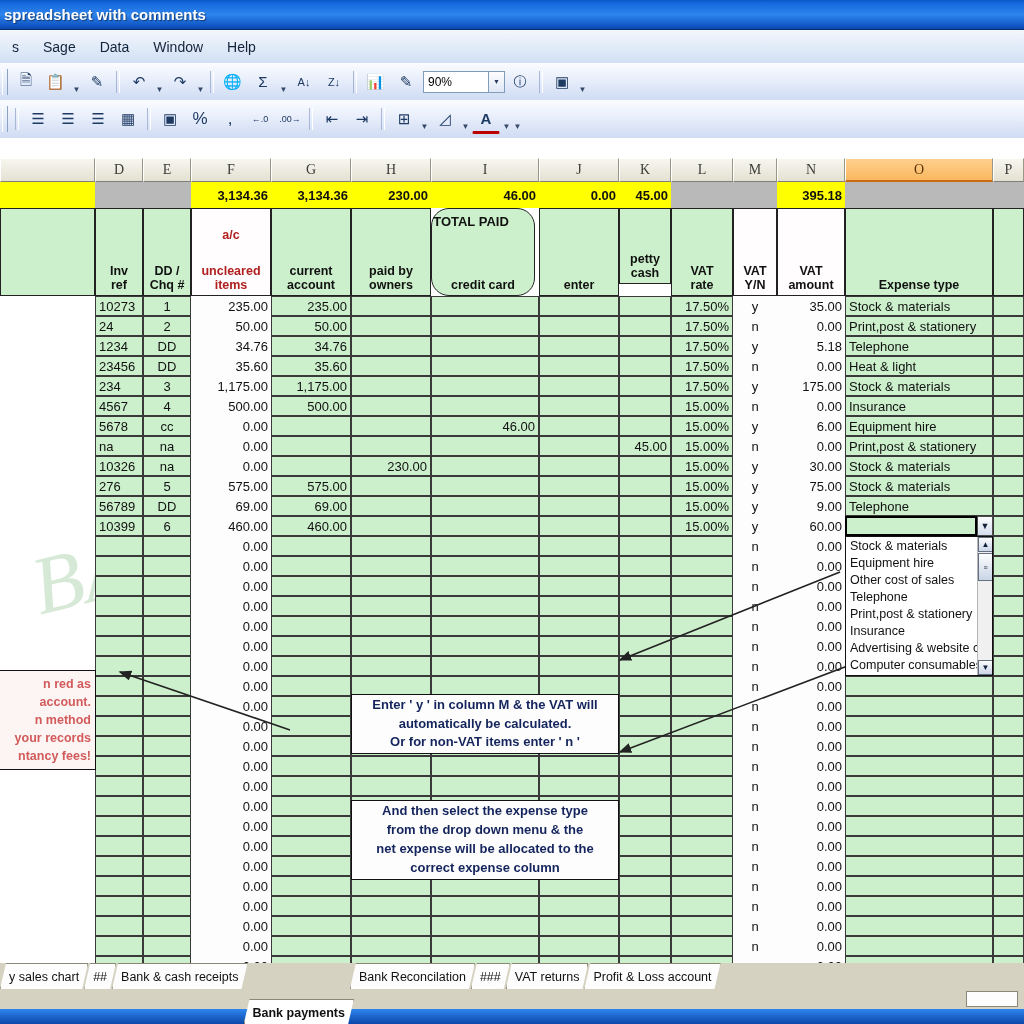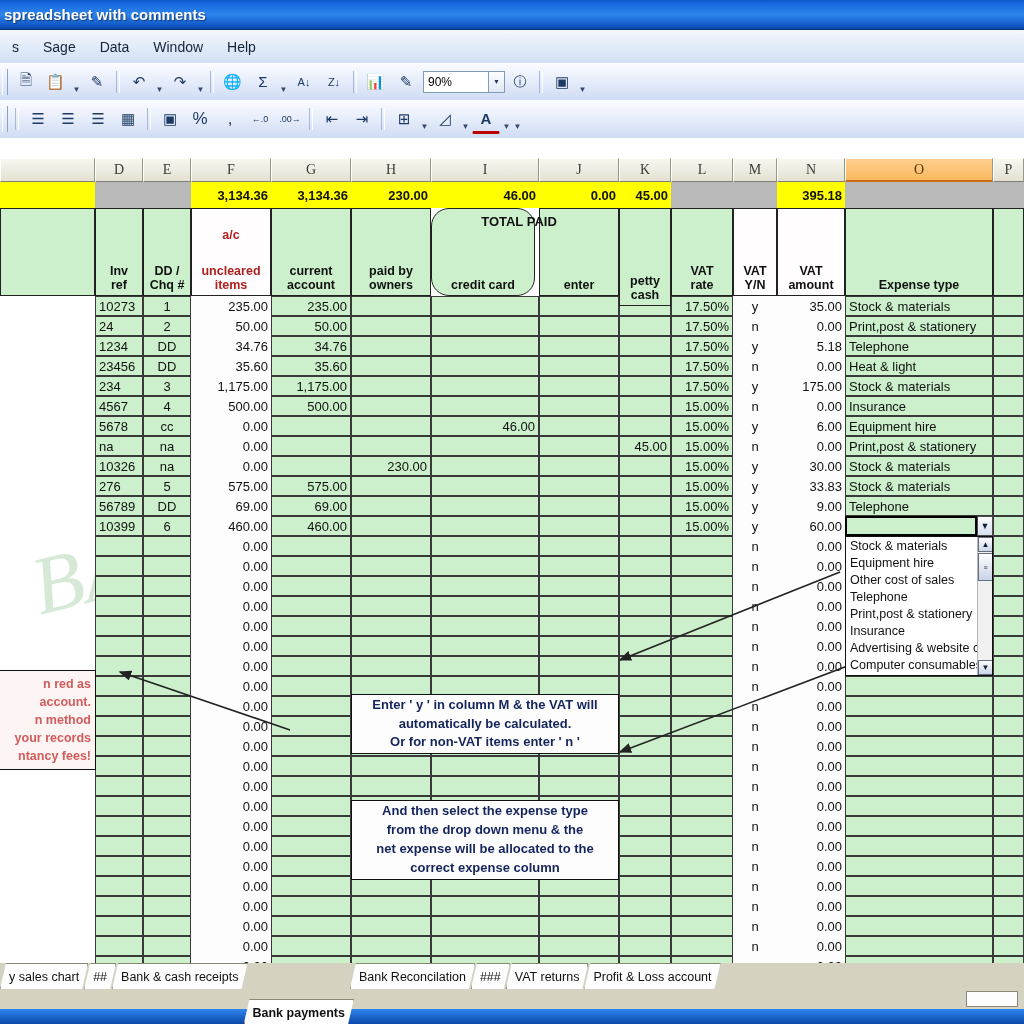--- a/index.html
+++ b/index.html
@@ -418,21 +418,21 @@
         <div class="cell grn lft" style="left: 95px; top: 294px; width: 48px; height: 20px;">276</div>
         <div class="cell grn ctr" style="left: 143px; top: 294px; width: 48px; height: 20px;">5</div>
         <div class="cell wht num" style="left: 191px; top: 294px; width: 80px; height: 20px;">575.00</div>
         <div class="cell grn num" style="left: 271px; top: 294px; width: 80px; height: 20px;">575.00</div>
         <div class="cell grn num" style="left: 351px; top: 294px; width: 80px; height: 20px;"></div>
         <div class="cell grn num" style="left: 431px; top: 294px; width: 108px; height: 20px;"></div>
         <div class="cell grn num" style="left: 539px; top: 294px; width: 80px; height: 20px;"></div>
         <div class="cell grn num" style="left: 619px; top: 294px; width: 52px; height: 20px;"></div>
         <div class="cell grn num" style="left: 671px; top: 294px; width: 62px; height: 20px;">15.00%</div>
         <div class="cell wht ctr" style="left: 733px; top: 294px; width: 44px; height: 20px;">y</div>
-        <div class="cell wht num" style="left: 777px; top: 294px; width: 68px; height: 20px;">33.83</div>
+        <div class="cell wht num" style="left: 777px; top: 294px; width: 68px; height: 20px;">75.00</div>
         <div class="cell grn lft" style="left: 845px; top: 294px; width: 148px; height: 20px;">Stock &amp; materials</div>
         <div class="cell grn" style="left: 993px; top: 294px; width: 31px; height: 20px;"></div>
         <div class="cell grn lft" style="left: 95px; top: 314px; width: 48px; height: 20px;">56789</div>
         <div class="cell grn ctr" style="left: 143px; top: 314px; width: 48px; height: 20px;">DD</div>
         <div class="cell wht num" style="left: 191px; top: 314px; width: 80px; height: 20px;">69.00</div>
         <div class="cell grn num" style="left: 271px; top: 314px; width: 80px; height: 20px;">69.00</div>
         <div class="cell grn num" style="left: 351px; top: 314px; width: 80px; height: 20px;"></div>
         <div class="cell grn num" style="left: 431px; top: 314px; width: 108px; height: 20px;"></div>
         <div class="cell grn num" style="left: 539px; top: 314px; width: 80px; height: 20px;"></div>
         <div class="cell grn num" style="left: 619px; top: 314px; width: 52px; height: 20px;"></div>
@@ -735,21 +735,21 @@
         <div class="cell grn num" style="left: 539px; top: 774px; width: 80px; height: 20px;"></div>
         <div class="cell grn num" style="left: 619px; top: 774px; width: 52px; height: 20px;"></div>
         <div class="cell grn num" style="left: 671px; top: 774px; width: 62px; height: 20px;"></div>
         <div class="cell wht ctr" style="left: 733px; top: 774px; width: 44px; height: 20px;">n</div>
         <div class="cell wht num" style="left: 777px; top: 774px; width: 68px; height: 20px;">0.00</div>
         <div class="cell grn lft" style="left: 845px; top: 774px; width: 148px; height: 20px;"></div>
         <div class="cell grn" style="left: 993px; top: 774px; width: 31px; height: 20px;"></div>
       </div>
     <div id="hdrband" style="top: 26px; height: 88px;">
         <div class="hdrcell" style="left: 0px; top: 0px; width: 95px; height: 88px;"></div>
-        <div style="position: absolute; left: 271px; top: 2px; width: 400px; height: 22px; display: flex; align-items: center; justify-content: center; font-size: 13px; font-weight: bold; color: rgb(17, 17, 17); z-index: 3; padding-left: 48px;">TOTAL PAID</div>
+        <div style="position: absolute; left: 271px; top: 2px; width: 400px; height: 22px; display: flex; align-items: center; justify-content: center; font-size: 13px; font-weight: bold; color: rgb(17, 17, 17); z-index: 3;">TOTAL PAID</div>
         <div class="hdrcell" style="left: 95px; top: 0px; width: 48px; height: 88px;">
           <span>Inv</span>
           <span>ref</span>
         </div>
         <div class="hdrcell" style="left: 143px; top: 0px; width: 48px; height: 88px;">
           <span>DD /</span>
           <span>Chq #</span>
         </div>
         <div class="hdrcell white" style="left: 191px; top: 0px; width: 80px; height: 88px;">
           <span class="hdr-red" style="margin-bottom: 22px;">a/c</span>
@@ -763,21 +763,21 @@
         <div class="hdrcell" style="left: 351px; top: 0px; width: 80px; height: 88px;">
           <span>paid by</span>
           <span>owners</span>
         </div>
         <div class="hdrcell" style="left: 431px; top: 0px; width: 104px; height: 88px; border-radius: 18px;">
           <span>credit card</span>
         </div>
         <div class="hdrcell" style="left: 539px; top: 0px; width: 80px; height: 88px;">
           <span>enter</span>
         </div>
-        <div class="hdrcell" style="left: 619px; top: 0px; width: 52px; height: 98px;">
+        <div class="hdrcell" style="left: 619px; top: 0px; width: 52px; height: 76px;">
           <span>petty</span>
           <span>cash</span>
         </div>
         <div class="hdrcell" style="left: 671px; top: 0px; width: 62px; height: 88px;">
           <span>VAT</span>
           <span>rate</span>
         </div>
         <div class="hdrcell white" style="left: 733px; top: 0px; width: 44px; height: 88px;">
           <span>VAT</span>
           <span>Y/N</span>

